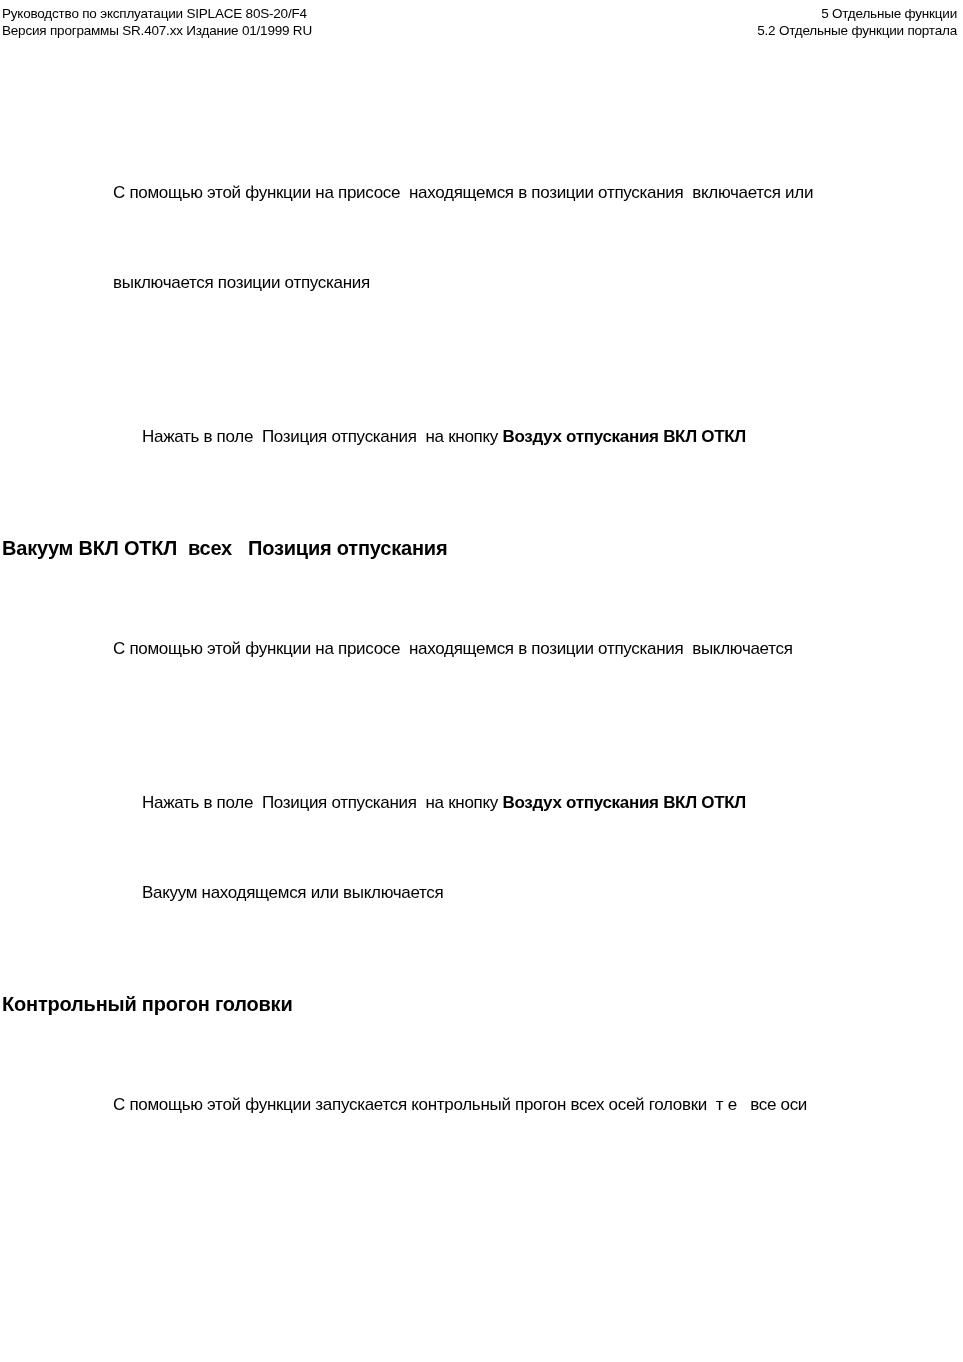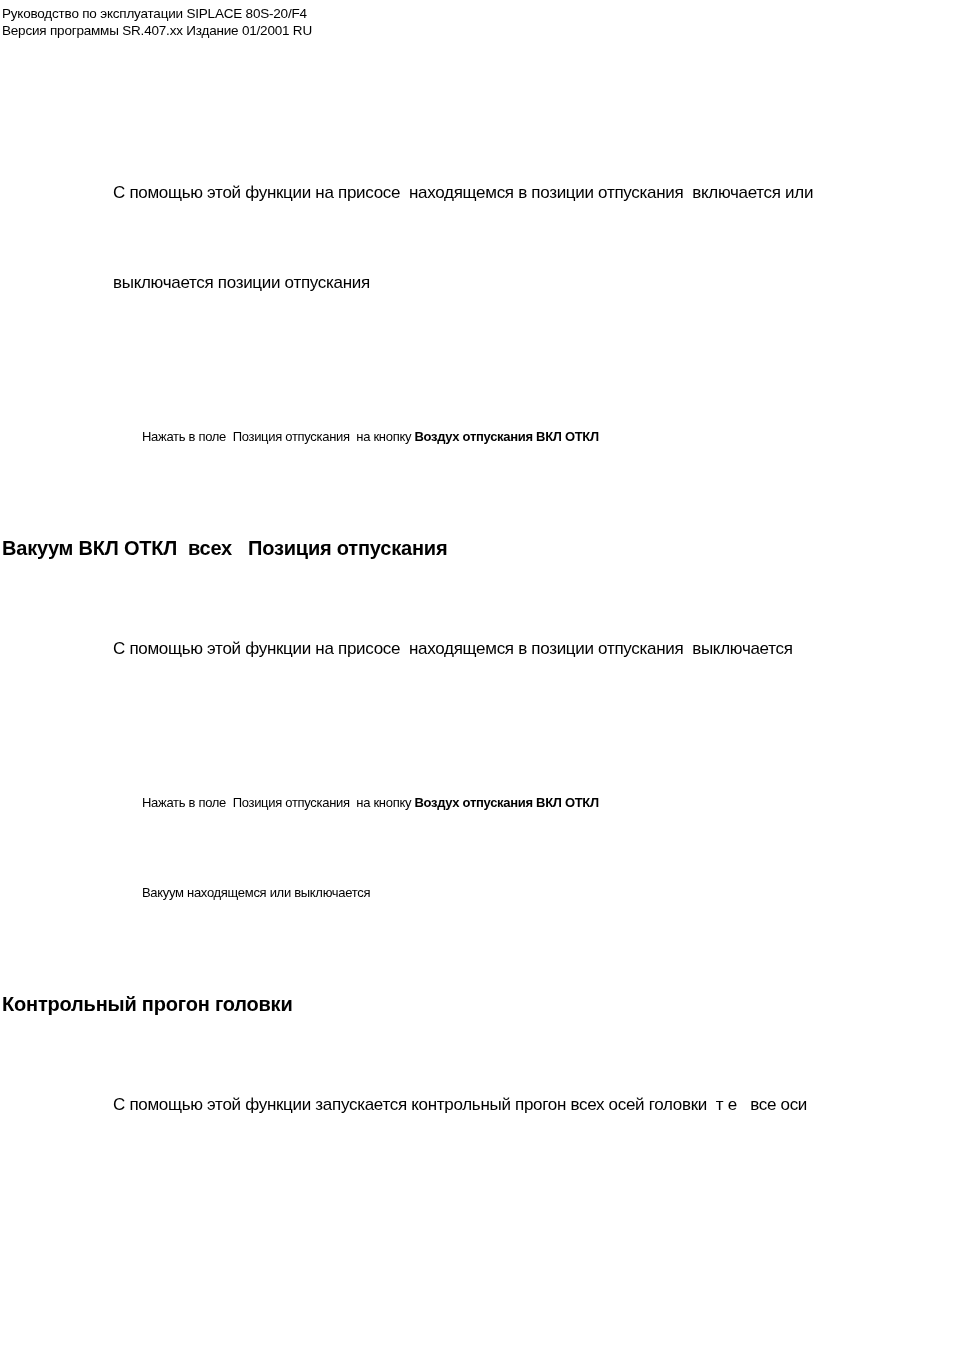--- a/index.html
+++ b/index.html
@@ -38,34 +38,38 @@
   }
   .paragraph {
     margin: 13px 12px 0 113px;
     font-size: 17px;
     line-height: 30px;
     white-space: pre-wrap;
     letter-spacing: -0.3px;
   }
   .steps {
     margin: 4px 7px 0 142px;
-    font-size: 13px;
+    font-size: 17px;
     line-height: 30px;
     white-space: pre-wrap;
     letter-spacing: -0.3px;
   }
   .b { font-weight: bold; }
 </style>
 </head>
 <body>
 
 <div class="page-header">
   <div class="hdr-left">
     <div>Руководство по эксплуатации SIPLACE 80S-20/F4</div>
-    <div>Версия программы SR.407.xx  Издание 01/2001 RU</div>
+    <div>Версия программы SR.407.xx  Издание 01/1999 RU</div>
+  </div>
+  <div class="hdr-right">
+    <div>5 Отдельные функции</div>
+    <div>5.2 Отдельные функции портала</div>
   </div>
 </div>
 
 <div class="content">
 
   <div class="section">
     <div class="paragraph">
       <div>С помощью этой функции на присосе  находящемся в позиции отпускания  включается или</div>
       <div>выключается позиции отпускания</div>
     </div>

